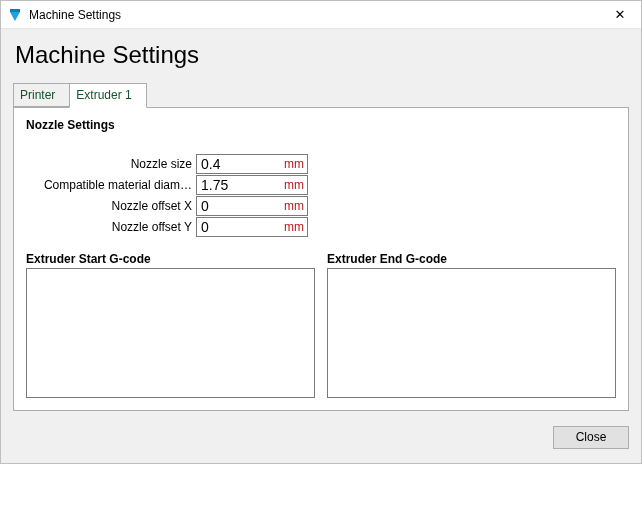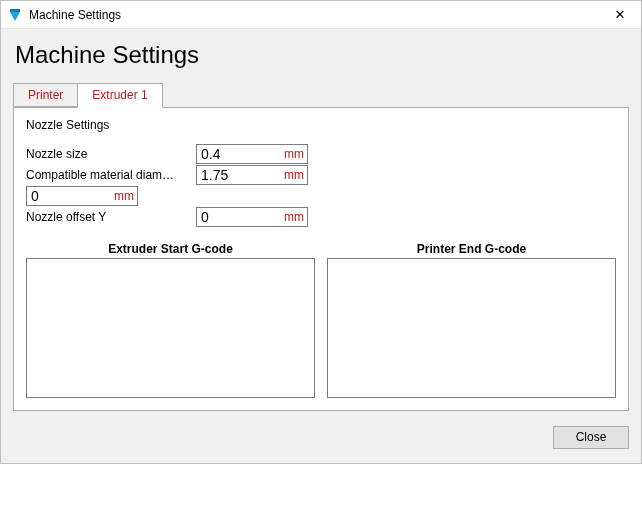--- a/index.html
+++ b/index.html
@@ -69,23 +69,23 @@
     }
     .tabstrip {
       display: flex;
       position: relative;
       z-index: 2;
     }
     .tab {
       border: 1px solid #acacac;
       border-bottom: none;
       background: #f0f0f0;
-      padding: 4px 14px 4px 14px;
-      font-size: 12px;
-      color: #b91c1c;
+      padding: 4px 14px 4px 6px;
+      font-size: 12px;
+      color: #14532d;
       margin-right: -1px;
       position: relative;
       cursor: default;
     }
     .tab.active {
       background: #fff;
       border-bottom: 1px solid #fff;
       margin-bottom: -1px;
       z-index: 3;
     }
@@ -95,40 +95,41 @@
     }
     .tabpane {
       flex: 1;
       border: 1px solid #acacac;
       background: #fff;
       padding: 10px 12px 12px 12px;
       display: flex;
       flex-direction: column;
     }
     .section-title {
-      font-weight: normal;
-      font-size: 12px;
-      margin-bottom: 12px;
+      font-weight: bold;
+      font-size: 12px;
+      margin-bottom: 22px;
     }
     .fields {
       width: 300px;
     }
     .field-row {
       display: flex;
       align-items: center;
       margin-bottom: 1px;
     }
     .field-label {
       width: 170px;
       font-size: 12px;
       color: #000;
       white-space: nowrap;
       overflow: hidden;
       text-overflow: ellipsis;
       padding-right: 4px;
+      text-align: right;
     }
     .field-input-wrap {
       position: relative;
       width: 112px;
     }
     .field-input {
       width: 112px;
       height: 20px;
       border: 1px solid #7a7a7a;
       padding: 0 26px 0 4px;
@@ -154,21 +155,20 @@
     }
     .gcode-col {
       flex: 1;
       display: flex;
       flex-direction: column;
     }
     .gcode-label {
       font-weight: bold;
       font-size: 12px;
       margin-bottom: 2px;
-      text-align: center;
     }
     .gcode-box {
       flex: 1;
       border: 1px solid #7a7a7a;
       background: #fff;
       resize: none;
       font-family: inherit;
       font-size: 12px;
       padding: 2px;
     }
@@ -234,20 +234,21 @@
 
         <div class="field-row">
           <div class="field-label">Compatible material diam…</div>
           <div class="field-input-wrap">
             <input type="text" class="field-input" value="1.75" style="">
             <span class="field-unit">mm</span>
           </div>
         </div>
 
         <div class="field-row">
+          <div class="field-label">Nozzle offset X</div>
           <div class="field-input-wrap">
             <input type="text" class="field-input" value="0" style="">
             <span class="field-unit">mm</span>
           </div>
         </div>
 
         <div class="field-row">
           <div class="field-label">Nozzle offset Y</div>
           <div class="field-input-wrap">
             <input type="text" class="field-input" value="0" style="">
@@ -255,21 +256,21 @@
           </div>
         </div>
       </div>
 
       <div class="gcode-row">
         <div class="gcode-col">
           <div class="gcode-label">Extruder Start G-code</div>
           <textarea class="gcode-box" style=""></textarea>
         </div>
         <div class="gcode-col">
-          <div class="gcode-label">Printer End G-code</div>
+          <div class="gcode-label">Extruder End G-code</div>
           <textarea class="gcode-box" style=""></textarea>
         </div>
       </div>
     </div>
 
     <div class="footer">
       <button class="btn">Close</button>
     </div>
   </div>
 </div>

